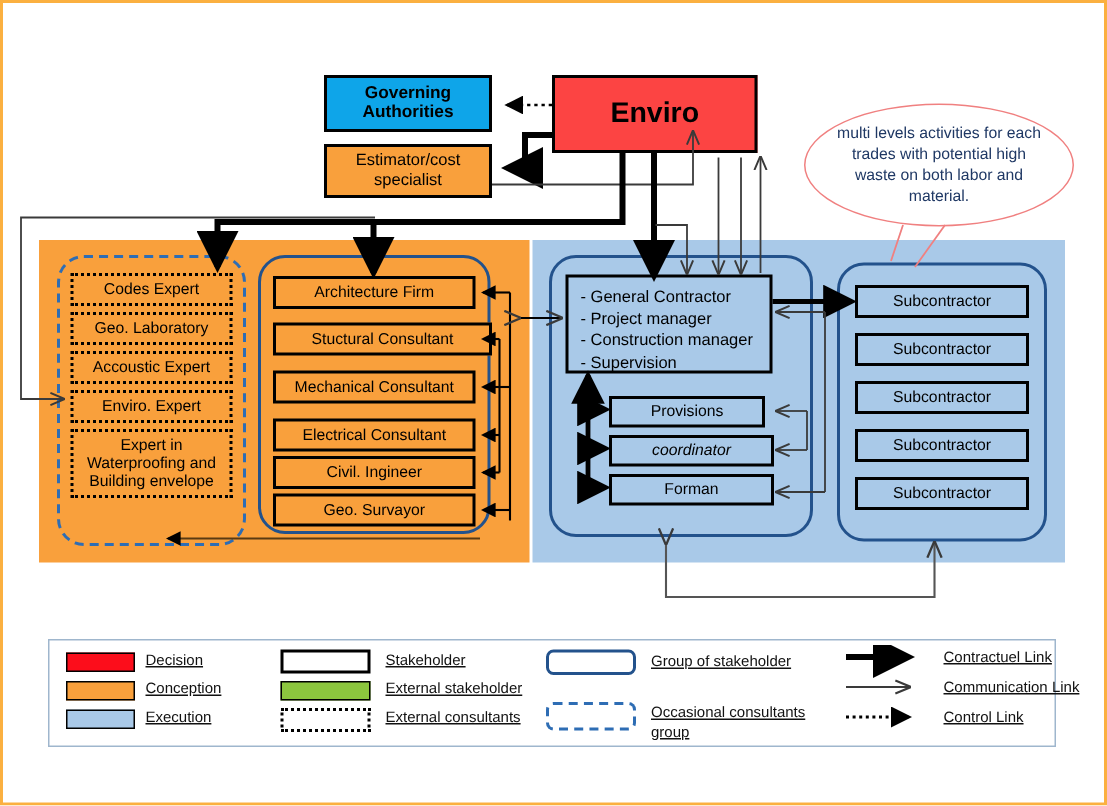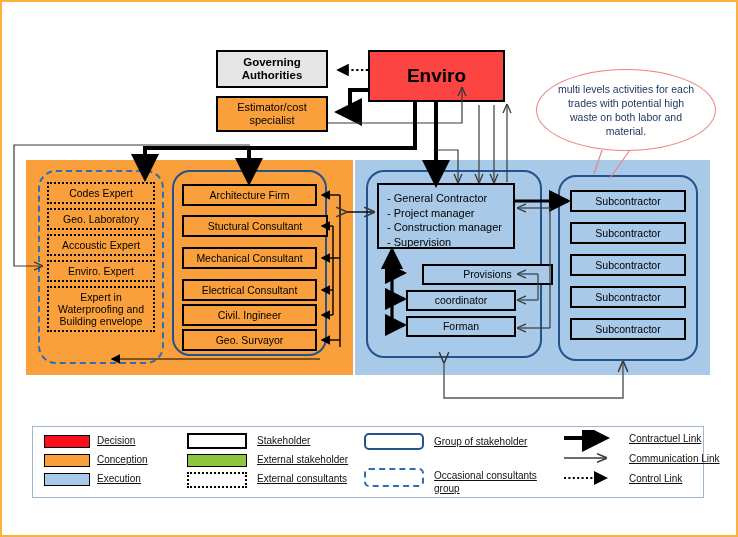--- a/index.html
+++ b/index.html
@@ -3,21 +3,21 @@
 <meta charset="utf-8">
 <style>
   html,body{margin:0;padding:0;background:#fff;}
   body{width:738px;height:537px;font-family:"Liberation Sans",sans-serif;overflow:hidden;}
   #page{position:relative;width:738px;height:537px;box-sizing:border-box;border:2px solid #FBB040;background:#fff;}
   .abs{position:absolute;box-sizing:border-box;}
   .node{display:flex;align-items:center;justify-content:center;text-align:center;line-height:1.15;}
 
   
   .client{background:#FC4443;border:2px solid #000;font-weight:bold;font-size:19px;color:#000;}
-  .green{background:#e5e5e5;border:2px solid #000;font-weight:bold;font-size:11.5px;color:#000;}
+  .green{background:#0ea5e9;border:2px solid #000;font-weight:bold;font-size:11.5px;color:#000;}
   .estimator{background:#F9A03C;border:2px solid #000;font-size:11px;color:#000;}
 
   
   .panel-orange{background:#F9A03C;}
   .panel-blue{background:#A9C9E8;}
 
   
   .grp-solid{border:2px solid #23528C;border-radius:18px;}
   .grp-dashed{border:2px dashed #2E6DB4;border-radius:18px;}
 
@@ -103,24 +103,24 @@
     <span>Geo.  Survayor</span>
     </div>
 
   <div class="abs grp-solid" style="left:364px;top:168px;width:176px;height:188px;"></div>
   <div class="abs gc" style="left:375px;top:181px;width:138px;height:66px;">
     <span style="white-space:pre-line">- General  Contractor
 - Project manager
 - Construction manager
 - Supervision</span>
   </div>
-  <div class="abs node bx-blue" style="left:420px;top:262px;width:131px;height:21px;">
+  <div class="abs node bx-blue" style="left:404px;top:262px;width:104px;height:21px;">
     <span>Provisions</span>
     </div>
-  <div class="abs node bx-blue" style="left:404px;top:288px;width:110px;height:21px;">
+  <div class="abs node bx-blue" style="left:404px;top:288px;width:110px;height:21px;font-style:italic;">
     <span>coordinator</span>
     </div>
   <div class="abs node bx-blue" style="left:404px;top:314px;width:110px;height:21px;">
     <span>Forman</span>
     </div>
 
   <div class="abs grp-solid" style="left:556px;top:173px;width:140px;height:186px;"></div>
   <div class="abs node bx-blue" style="left:568px;top:188px;width:116px;height:22px;">
     <span>Subcontractor</span>
     </div>

